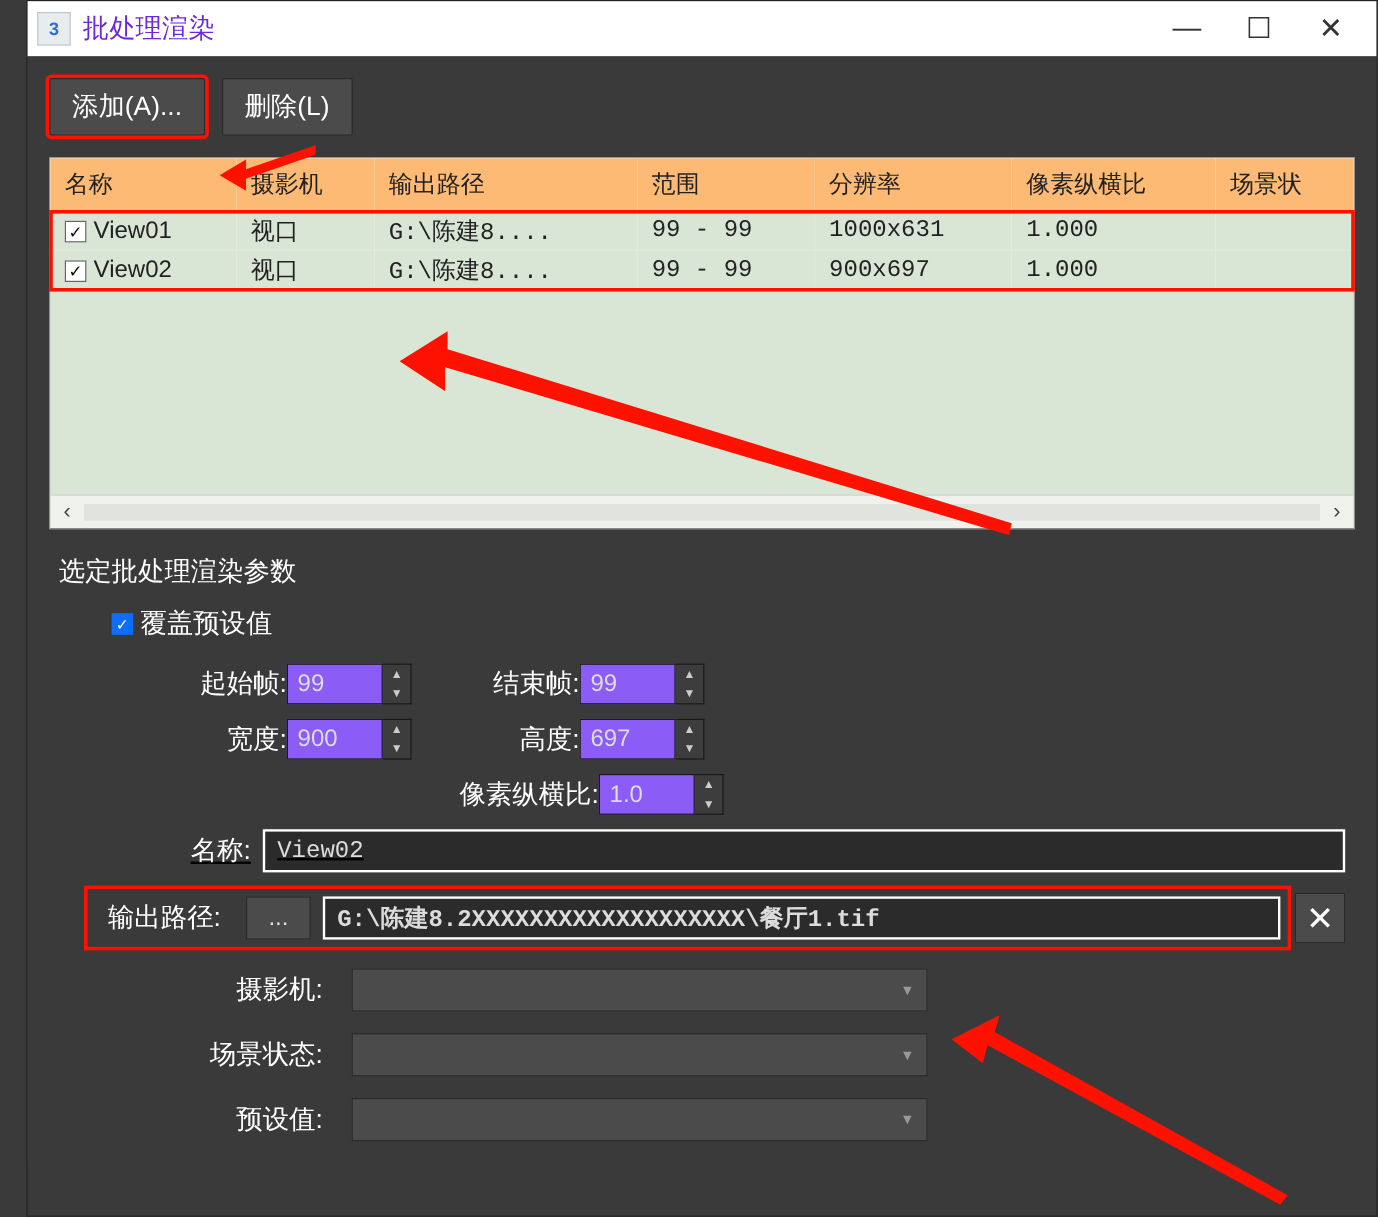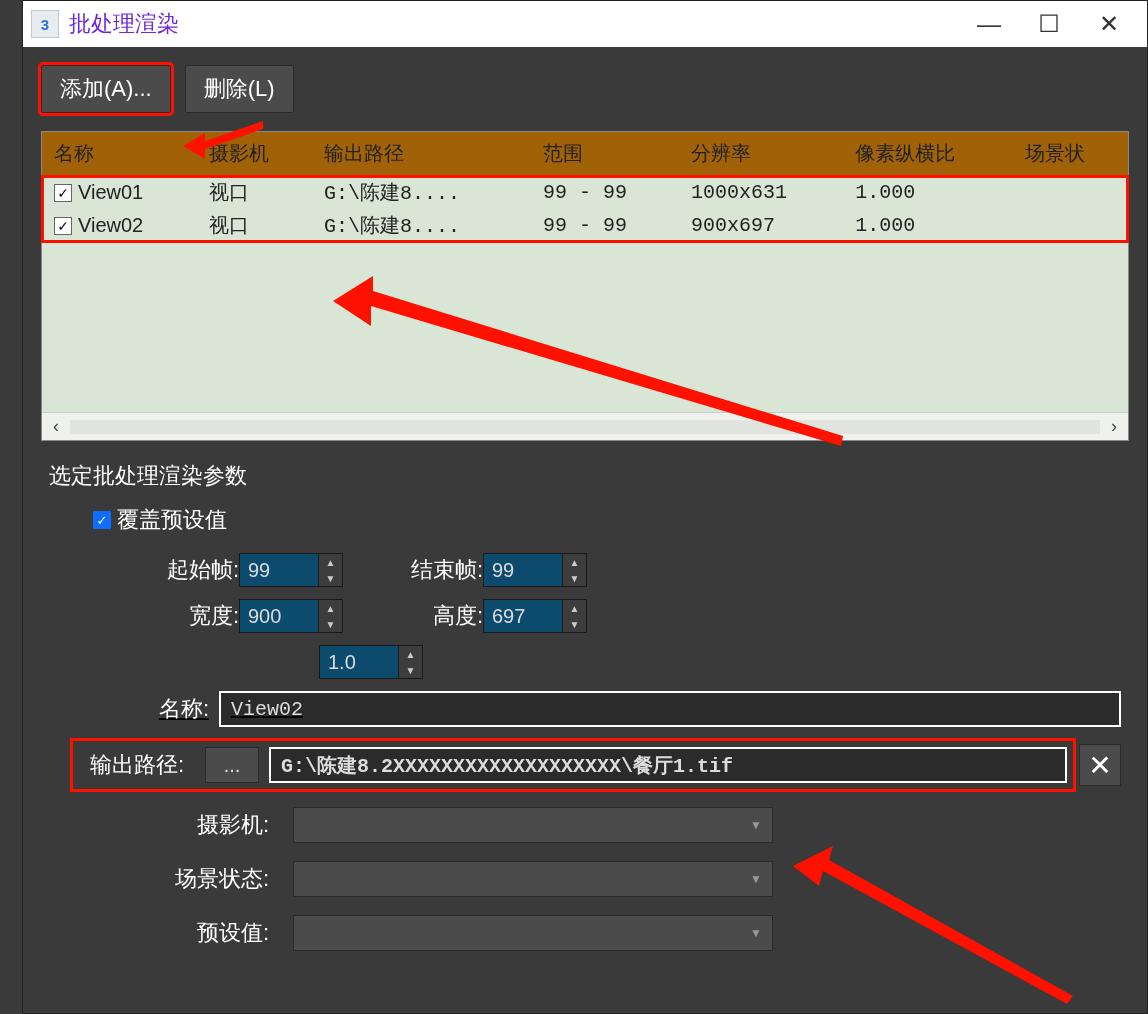--- a/index.html
+++ b/index.html
@@ -9,40 +9,40 @@
     .app-icon { width: 28px; height: 28px; background: #e8ecef; border: 1px solid #c0c8d0; display: flex; align-items: center; justify-content: center; color: #2a6ed6; font-weight: bold; font-size: 15px; margin-right: 10px; }
     .titlebar-title { font-size: 22px; color: #6d28d9; flex: 1; }
     .win-controls { display: flex; gap: 0; }
     .win-btn { width: 60px; height: 40px; background: transparent; border: none; display: flex; align-items: center; justify-content: center; font-size: 24px; color: #333; }
     .content { background: #3a3a3a; padding: 18px; }
     .toolbar { display: flex; gap: 14px; margin-bottom: 18px; }
     .tool-btn { background: #4b4b4b; color: #fff; border: 1px solid #2a2a2a; padding: 8px 18px; font-size: 22px; border-radius: 2px; cursor: pointer; }
     .highlight-red { outline: 3px solid #f10; outline-offset: 0; }
     .table-wrap { background: #e8eee4; border: 1px solid #888; width: 100%; }
     .table { width: 100%; border-collapse: collapse; font-size: 20px; color: #222; background: #fff; }
-    .table thead th { text-align: left; padding: 8px 12px; background: #a16207; border-bottom: 1px solid #ccc; font-weight: normal; }
+    .table thead th { text-align: left; padding: 8px 12px; background: #fdba74; border-bottom: 1px solid #ccc; font-weight: normal; }
     .table tbody { background: #d9e5d5; }
     .table tbody tr { }
     .table tbody td { padding: 3px 12px; font-family: "Courier New", monospace; }
     .table-rows-highlight { outline: 3px solid #f10; outline-offset: -2px; }
     .table-filler { height: 170px; background: #d9e5d5; }
     .scroll-strip { display: flex; align-items: center; background: #eef1ec; border-top: 1px solid #ccc; height: 28px; }
     .scroll-arrow { width: 28px; text-align: center; font-size: 18px; color: #444; user-select: none; }
     .scroll-track { flex: 1; height: 14px; background: #e0e3de; }
     .checkbox-cell { display: flex; align-items: center; gap: 6px; }
     .cb { width: 18px; height: 18px; background: #fff; border: 1px solid #666; display: inline-flex; align-items: center; justify-content: center; font-size: 14px; color: #000; }
     .params { margin-top: 20px; padding: 0 8px; }
     .params-title { color: #fff; font-size: 22px; margin-bottom: 14px; }
     .override-row { margin-left: 44px; margin-bottom: 18px; display: flex; align-items: center; gap: 6px; }
     .override-cb { width: 18px; height: 18px; background: #0d6efd; border: none; display: inline-flex; align-items: center; justify-content: center; color: #fff; font-size: 13px; }
     .override-label { color: #fff; font-size: 22px; }
     .form-row { display: flex; align-items: center; margin-bottom: 12px; flex-wrap: nowrap; }
     .label { color: #fff; font-size: 22px; text-align: right; }
     .spinner { display: flex; }
-    .spinner input { width: 80px; height: 34px; background: #0c4a6e; color: #dcdcdc; border: 1px solid #1a1a1a; padding: 0 8px; font-size: 20px; font-family: inherit; }
+    .spinner input { width: 80px; height: 34px; background: #8b5cf6; color: #dcdcdc; border: 1px solid #1a1a1a; padding: 0 8px; font-size: 20px; font-family: inherit; }
     .spinner .arrows { width: 24px; background: #3d3d3d; border: 1px solid #1a1a1a; border-left: none; display: flex; flex-direction: column; }
     .spinner .arrows span { flex: 1; display: flex; align-items: center; justify-content: center; color: #ccc; font-size: 10px; }
     .text-input { height: 36px; background: #2b2b2b; color: #dcdcdc; border: 2px solid #fff; padding: 0 10px; font-size: 20px; font-family: "Courier New", monospace; }
     .name-row { display: flex; align-items: center; gap: 10px; margin-bottom: 14px; padding-left: 60px; text-decoration: underline; }
     .name-row .label { width: 100px; }
     .name-row .text-input { flex: 1; }
     .path-row { display: flex; align-items: center; gap: 10px; padding: 6px; }
     .path-row .label { width: 116px; text-align: center; }
     .browse-btn { width: 54px; height: 36px; background: #4b4b4b; border: 1px solid #2a2a2a; color: #ddd; font-size: 20px; }
     .path-row .text-input { flex: 1; font-weight: bold; }
@@ -168,20 +168,21 @@
           <div class="spinner">
             <input value="697" style="">
             <div class="arrows">
                 <span>▲</span>
                 <span>▼</span>
               </div>
           </div>
         </div>
 
         <div class="form-row" style="padding-left:200px;">
+          <span class="label" style="width:180px">像素纵横比:</span>
           <div class="spinner">
             <input value="1.0" style="">
             <div class="arrows">
                 <span>▲</span>
                 <span>▼</span>
               </div>
           </div>
         </div>
       </div>
 

